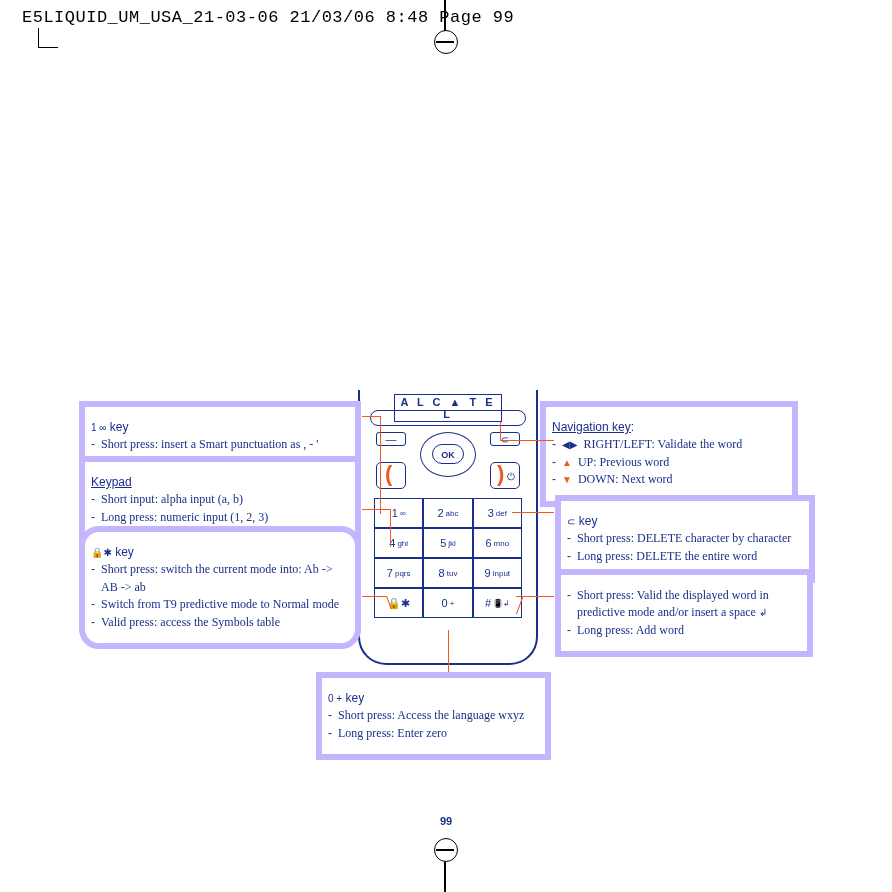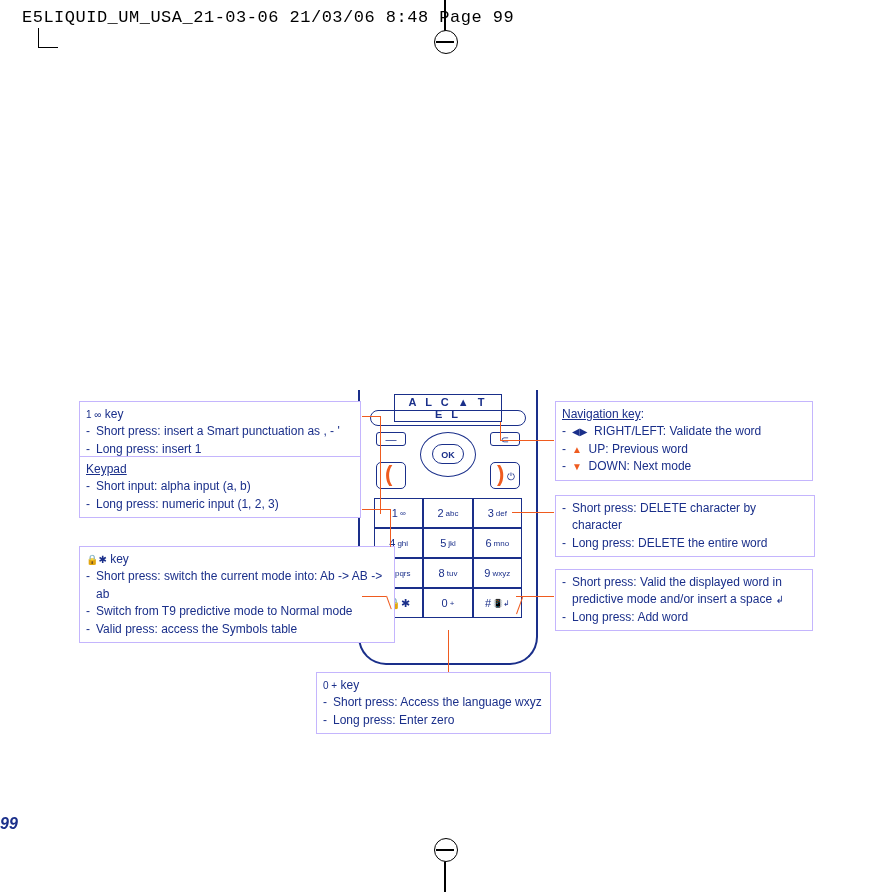--- a/index.html
+++ b/index.html
@@ -109,21 +109,21 @@
   .brand {
     position: absolute;
     top: 4px;
     left: 36px;
     width: 108px;
     text-align: center;
     border: 1px solid #1a2f8a;
     font-size: 11px;
     letter-spacing: 3px;
     color: #1a2f8a;
-    padding: 1px 8px;
+    padding: 1px 0;
     font-weight: bold;
   }
   .overlay-strip {
     position: absolute;
     top: 20px;
     left: 12px;
     width: 156px;
     height: 16px;
     border: 1px solid #1a2f8a;
     border-radius: 8px;
@@ -223,47 +223,47 @@
     justify-content: center;
     gap: 2px;
     white-space: nowrap;
   }
   .key .num { font-size: 11px; font-weight: normal; }
   .key .lbl { font-size: 8px; }
 
   
   .callout {
     position: absolute;
-    border: 1px solid #c4b5fd;
-    padding: 4px 6px;
+    border: 6px solid #c4b5fd;
+    padding: 12px 6px;
     font-size: 12px;
     color: #1a2f8a;
     line-height: 1.45;
     background: #fff;
   }
   .callout .title { text-decoration: underline; }
   .callout .row { display: flex; }
   .callout .dash { width: 10px; flex: none; }
-  .callout .body { flex: 1; }
+  .callout .body { flex: 1; font-family: Liberation Serif, serif; }
   .iconspan { font-size: 10px; vertical-align: middle; }
 
   
   .line {
     position: absolute;
     background: #ef5b1f;
   }
 
   .page-num {
     position: absolute;
     top: 815px;
     width: 100%;
+    text-align: center;
     color: #1a2f8a;
     font-weight: bold;
-    font-size: 16px;
-    font-style: italic;
+    font-size: 11px;
   }
 
 </style>
 </head>
 <body>
 
 <div class="header-text">E5LIQUID_UM_USA_21-03-06  21/03/06  8:48  Page 99</div>
 <div class="crop-top"></div>
 <div class="crop-top2"></div>
 <div class="crop-bot"></div>
@@ -308,21 +308,21 @@
     <div class="key">
         <span class="num">7</span>
         <span class="lbl">pqrs</span>
       </div>
     <div class="key">
         <span class="num">8</span>
         <span class="lbl">tuv</span>
       </div>
     <div class="key">
         <span class="num">9</span>
-        <span class="lbl">wxyz</span>
+        <span class="lbl">input</span>
       </div>
     <div class="key">
         <span class="num">🔒✱</span>
       </div>
     <div class="key">
         <span class="num">0</span>
         <span class="lbl">+</span>
       </div>
     <div class="key">
         <span class="num">#</span>
@@ -348,53 +348,54 @@
   <div class="row">
       <span class="dash">-</span>
       <span class="body">Short input: alpha input (a, b)</span>
     </div>
   <div class="row">
       <span class="dash">-</span>
       <span class="body">Long press: numeric input (1, 2, 3)</span>
     </div>
 </div>
 
-<div class="callout" style="left:79px; top:546px; width:316px;">
+<div class="callout" style="left:79px; top:526px; width:282px;border-radius:20px;">
   <div><span class="iconspan">🔒✱</span> <span>key</span></div>
   <div class="row">
       <span class="dash">-</span>
       <span class="body">Short press: switch the current mode into: Ab -&gt; AB -&gt; ab</span>
     </div>
   <div class="row">
       <span class="dash">-</span>
       <span class="body">Switch from T9 predictive mode to Normal mode</span>
     </div>
   <div class="row">
       <span class="dash">-</span>
       <span class="body">Valid press: access the Symbols table</span>
     </div>
 </div>
 
-<div class="callout" style="left:555px; top:401px; width:258px;">
+<div class="callout" style="left:540px; top:401px; width:258px;">
   <div><span class="title">Navigation key</span>:</div>
   <div class="row">
       <span class="dash">-</span>
       <span class="body"><span class="iconspan">◀▶</span>&nbsp;&nbsp;<span>RIGHT/LEFT: Validate the word</span></span>
     </div>
   <div class="row">
       <span class="dash">-</span>
       <span class="body"><span class="iconspan" style="color:#ef5b1f">▲</span>&nbsp;&nbsp;<span>UP: Previous word</span></span>
     </div>
   <div class="row">
       <span class="dash">-</span>
-      <span class="body"><span class="iconspan" style="color:#ef5b1f">▼</span>&nbsp;&nbsp;<span>DOWN: Next mode</span></span>
+      <span class="body"><span class="iconspan" style="color:#ef5b1f">▼</span>&nbsp;&nbsp;<span>DOWN: Next word</span></span>
     </div>
 </div>
 
 <div class="callout" style="left:555px; top:495px; width:260px;">
+  <div><span class="iconspan">⊂</span> <span>key</span></div>
   <div class="row">
       <span class="dash">-</span>
       <span class="body">Short press: DELETE character by character</span>
     </div>
   <div class="row">
       <span class="dash">-</span>
       <span class="body">Long press: DELETE the entire word</span>
     </div>
 </div>
 

